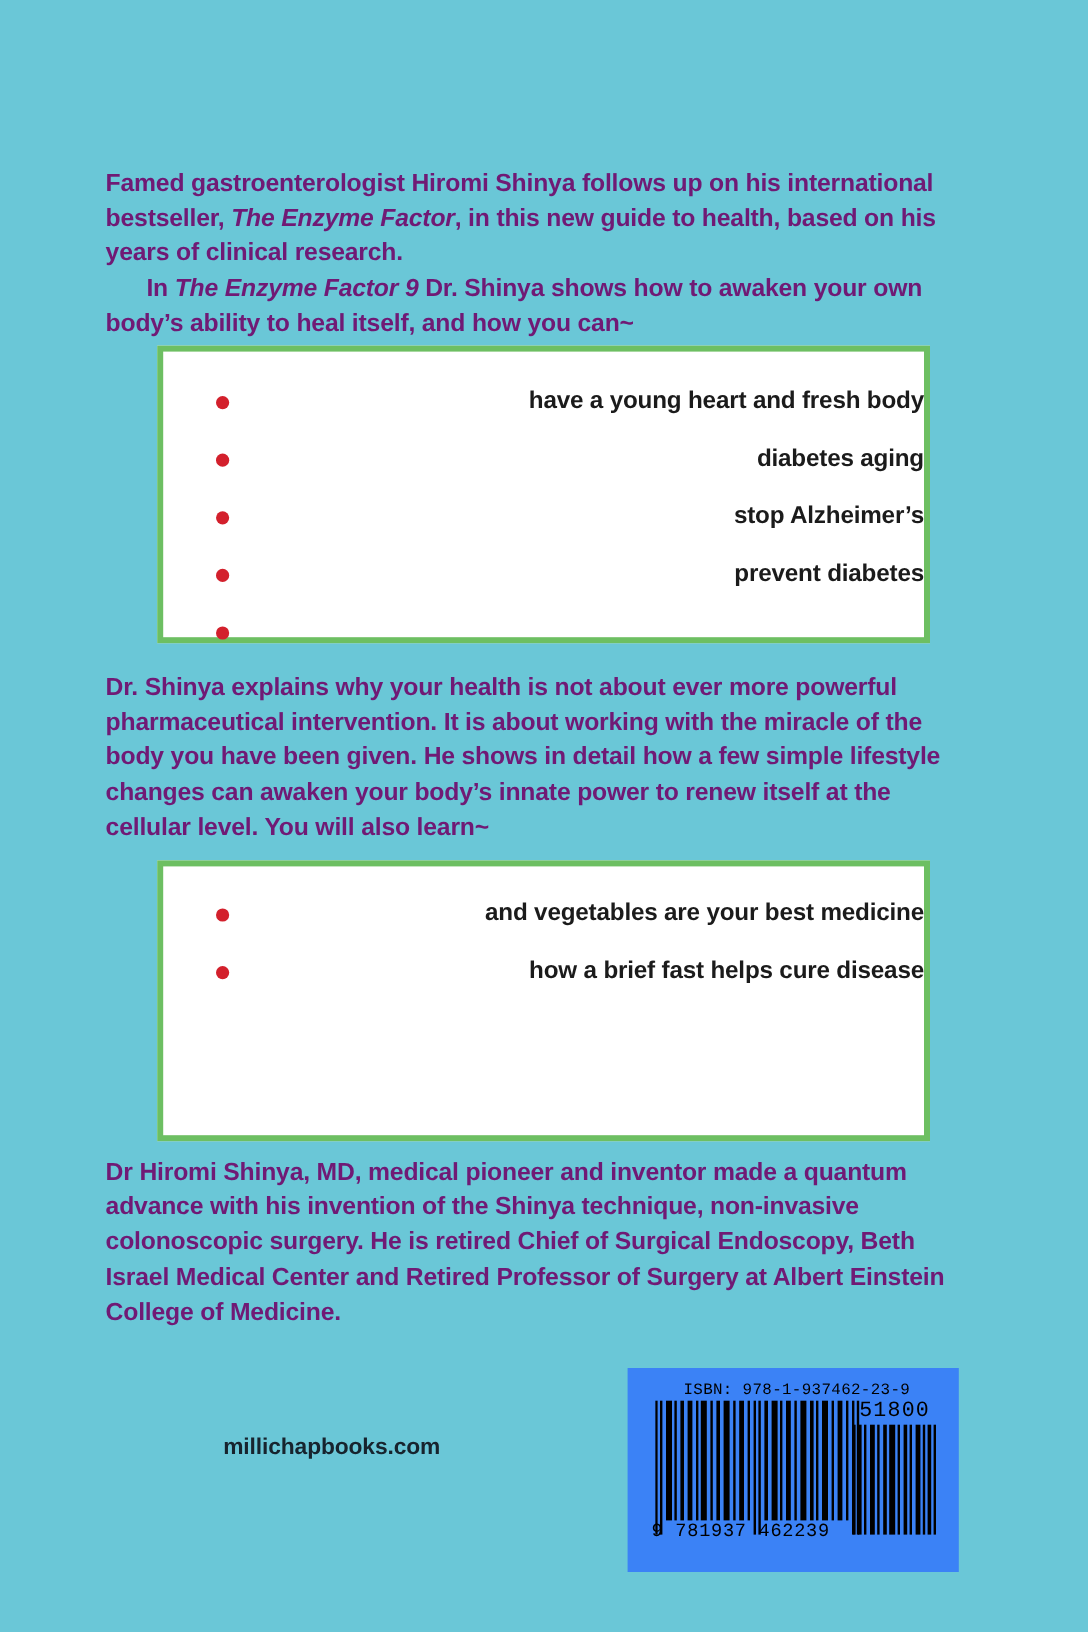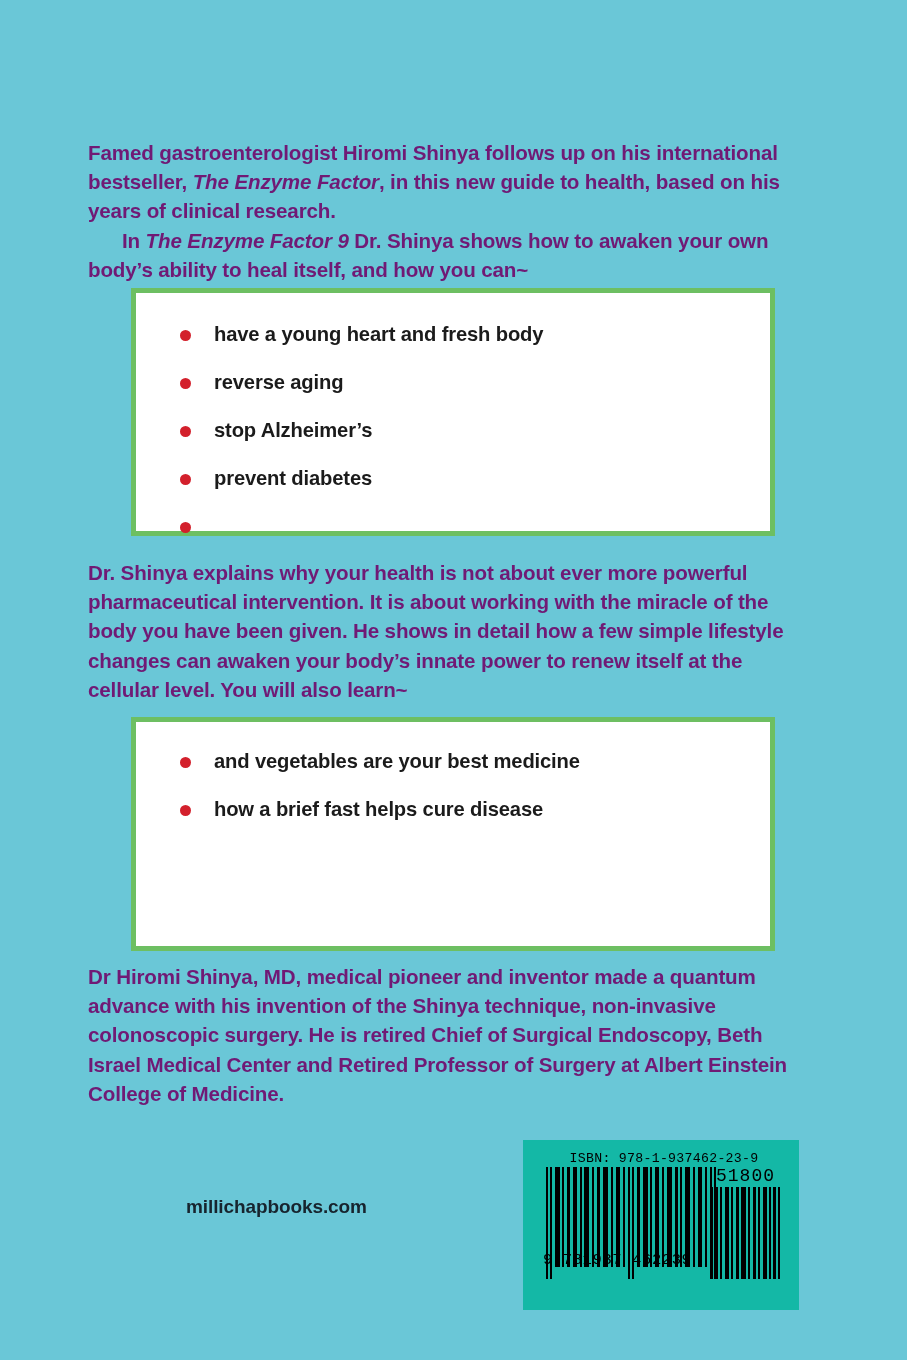--- a/index.html
+++ b/index.html
@@ -82,20 +82,21 @@
     height: 248px;
   }
   #box-learn {
     top: 717px;
     height: 234px;
   }
   .bulletlist {
     list-style: none;
     margin: 0;
     padding: 0;
+    text-align: right;
   }
   #box-benefits .bulletlist { padding: 28px 0 0 44px; }
   #box-learn .bulletlist { padding: 26px 0 0 44px; }
 
   .bulletlist li {
     position: relative;
     padding-left: 34px;
     font-size: 20.2px;
     font-weight: 700;
     line-height: 1.36;
@@ -130,21 +131,21 @@
     color: #17242e;
   }
 
   
   .barcode-panel {
     position: absolute;
     left: 523px;
     top: 1140px;
     width: 276px;
     height: 170px;
-    background: #14b8a6;
+    background: #3b82f6;
     box-sizing: border-box;
   }
   .barcode-inner {
     position: absolute;
     inset: 0;
     padding: 9px 14px 8px 14px;
     box-sizing: border-box;
   }
   .isbn-line {
     font-family: "Liberation Mono", "DejaVu Sans Mono", monospace;
@@ -177,21 +178,21 @@
   .bars-addon {
     position: absolute;
     right: 5px;
     top: 0px;
     width: 69px;
     height: 92px;
   }
   .ean-digits {
     position: absolute;
     left: 6px;
-    bottom: 20px;
+    bottom: 4px;
     width: 186px;
     font-family: "Liberation Mono", "DejaVu Sans Mono", monospace;
     font-size: 15.5px;
     letter-spacing: 0.6px;
     color: #000;
     white-space: nowrap;
   }
 </style>
 </head>
 <body>
@@ -200,21 +201,21 @@
 
 
   <div class="copy" id="intro-copy">
     <span>Famed gastroenterologist Hiromi Shinya follows up on his international bestseller, </span><span class="em">The Enzyme Factor</span><span>, in this new guide to health, based on his years of clinical research.</span>
     <span class="indent"><span>In </span><span class="em">The Enzyme Factor 9</span><span> Dr. Shinya shows how to awaken your own body’s ability to heal itself, and how you can~</span></span>
   </div>
 
   <div class="bulletbox" id="box-benefits">
     <ul class="bulletlist">
       <li><span class="dot"></span><span>have a young heart and fresh body</span></li>
-      <li><span class="dot"></span><span>reverse aging</span></li>
+      <li><span class="dot"></span><span>diabetes aging</span></li>
       <li><span class="dot"></span><span>stop Alzheimer’s</span></li>
       <li><span class="dot"></span><span>prevent diabetes</span></li>
       <li><span class="dot"></span></li>
     </ul>
   </div>
 
   <div class="copy" id="middle-copy">Dr. Shinya explains why your health is not about ever more powerful pharmaceutical intervention. It is about working with the miracle of the body you have been given. He shows in detail how a few simple lifestyle changes can awaken your body’s innate power to renew itself at the cellular level. You will also learn~</div>
 
   <div class="bulletbox" id="box-learn">
     <ul class="bulletlist">

